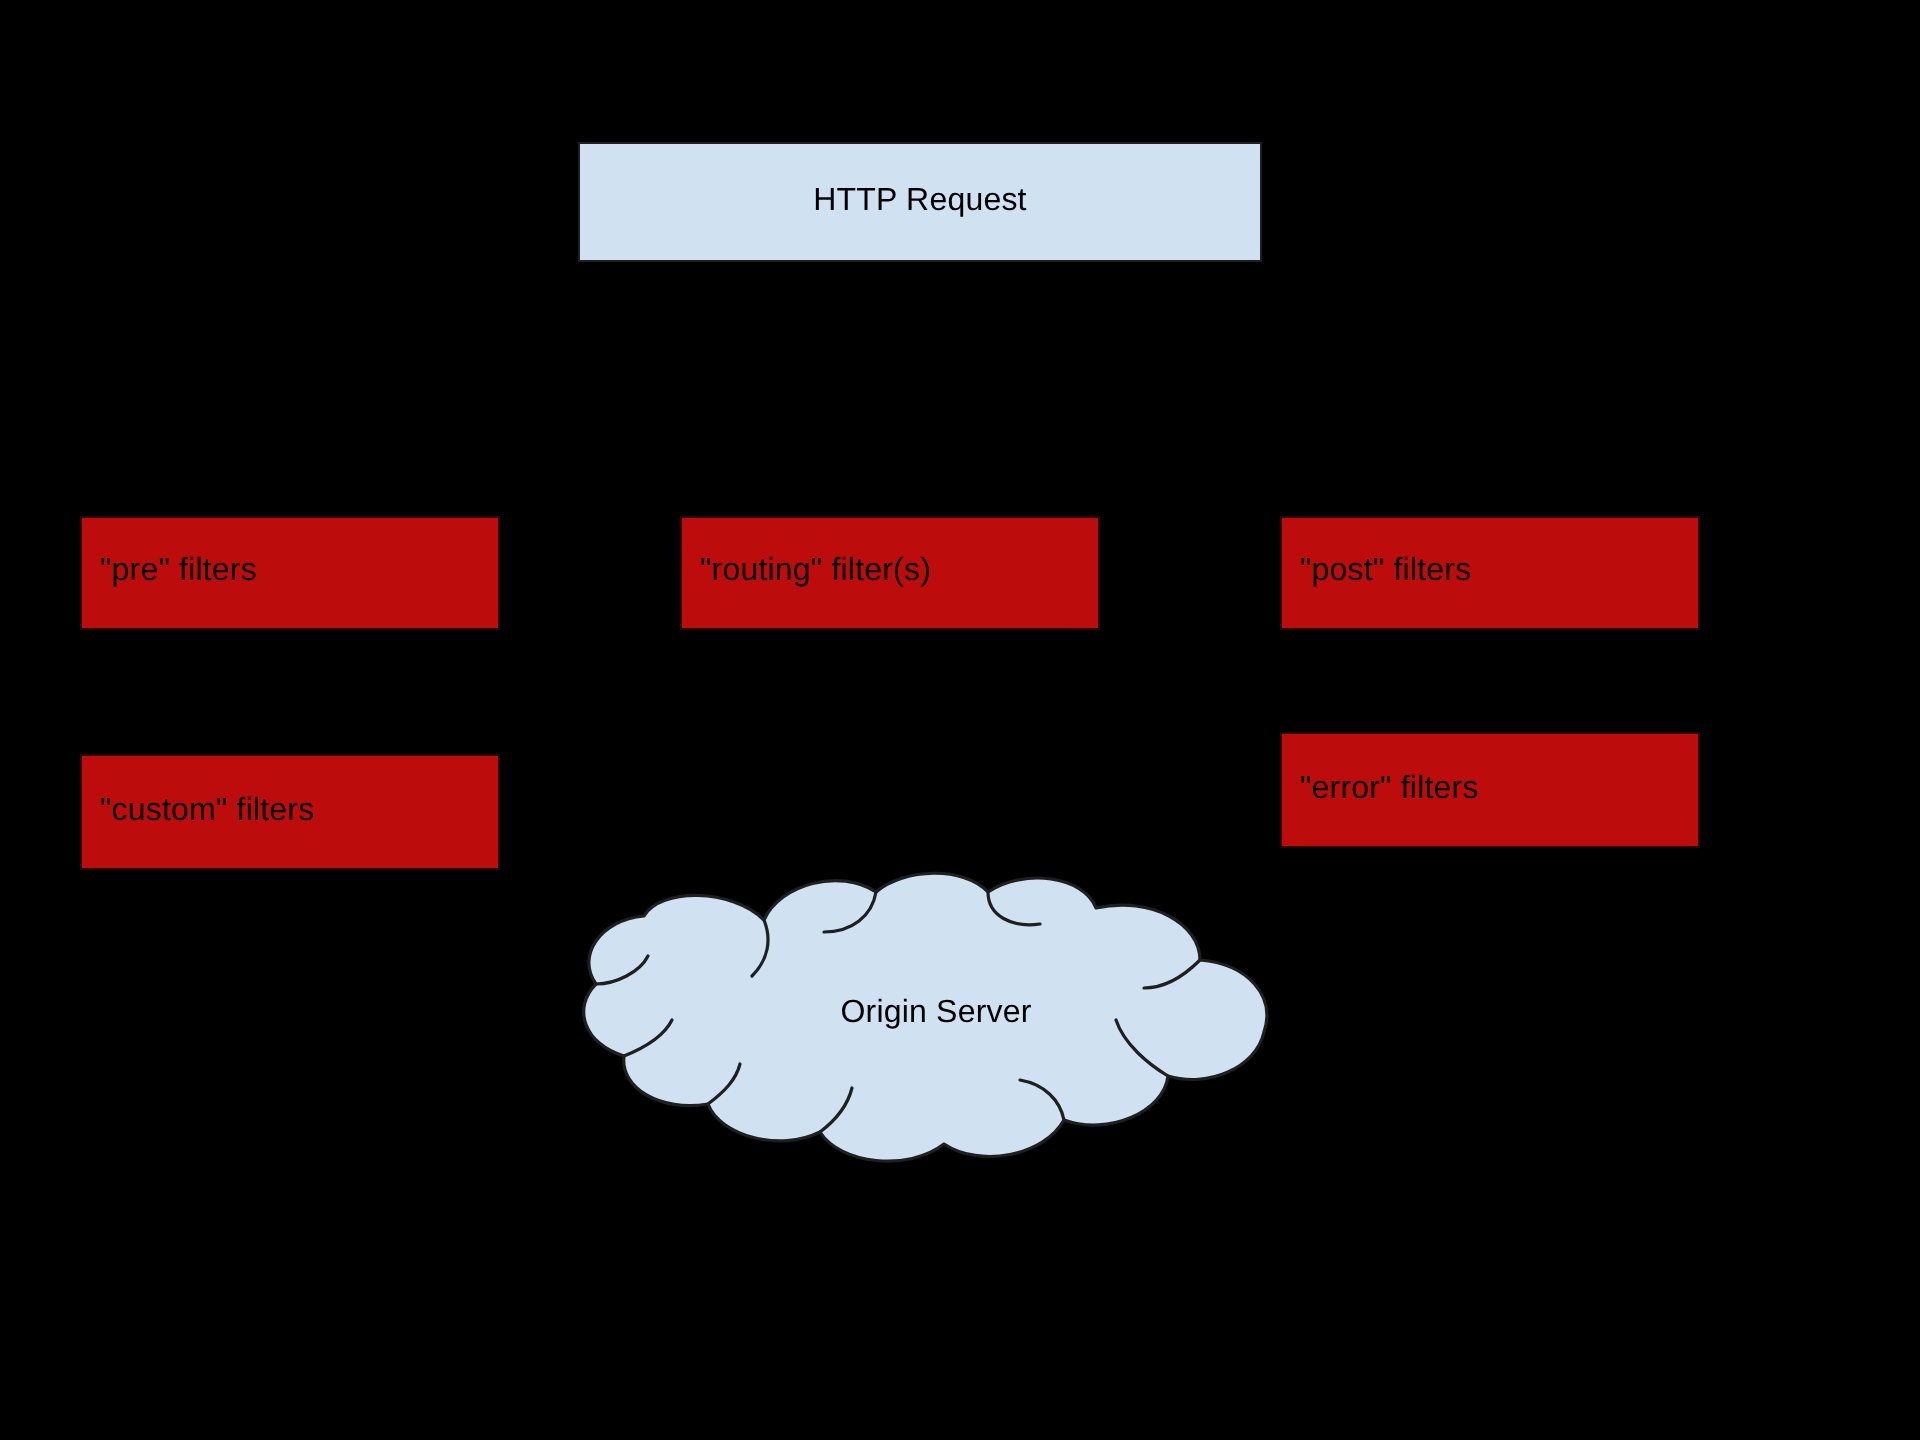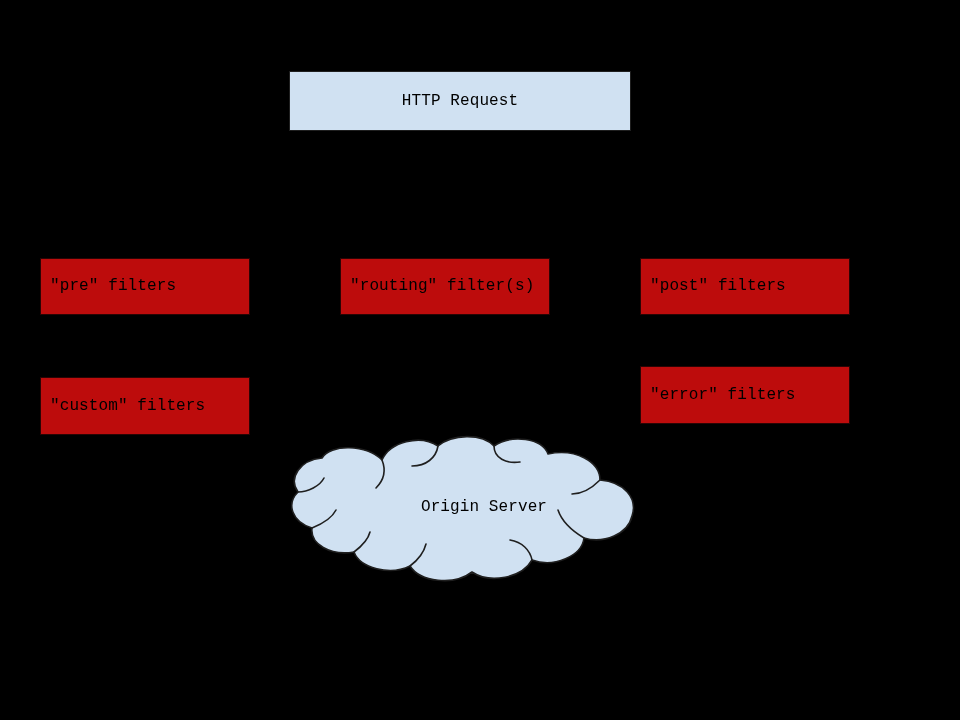--- a/index.html
+++ b/index.html
@@ -10,21 +10,20 @@
   }
   body {
     font-family: "Liberation Sans", sans-serif;
   }
   #canvas {
     position: relative;
     width: 960px;
     height: 720px;
     background: #000000;
     overflow: hidden;
-    font-family: Liberation Mono, monospace;
   }
   .node {
     position: absolute;
     box-sizing: border-box;
     display: flex;
     align-items: center;
     color: #000000;
     font-size: 16px;
     line-height: 1.15;
     letter-spacing: 0.1px;
@@ -87,21 +86,21 @@
     height: 148px;
   }
   #origin-server svg {
     display: block;
     width: 100%;
     height: 100%;
     overflow: visible;
   }
   .cloud-label {
     position: absolute;
-    left: 16px;
+    left: 0;
     top: 0;
     width: 100%;
     height: 100%;
     display: flex;
     align-items: center;
     justify-content: center;
     color: #000000;
     font-size: 16px;
     letter-spacing: 0.1px;
     pointer-events: none;

